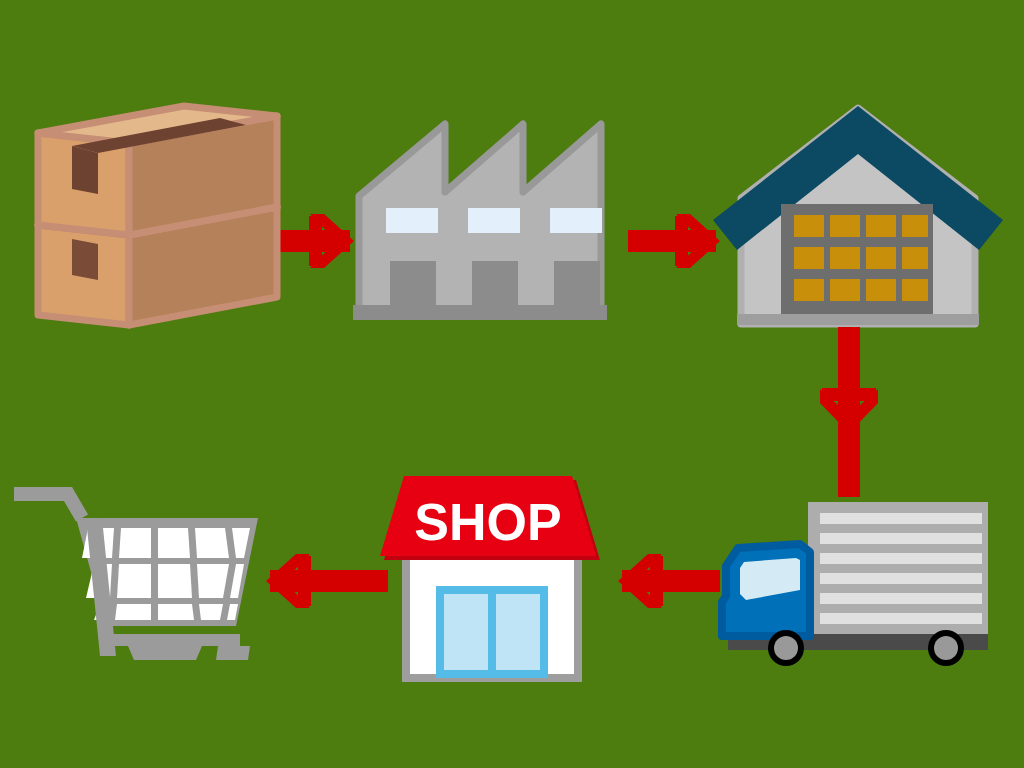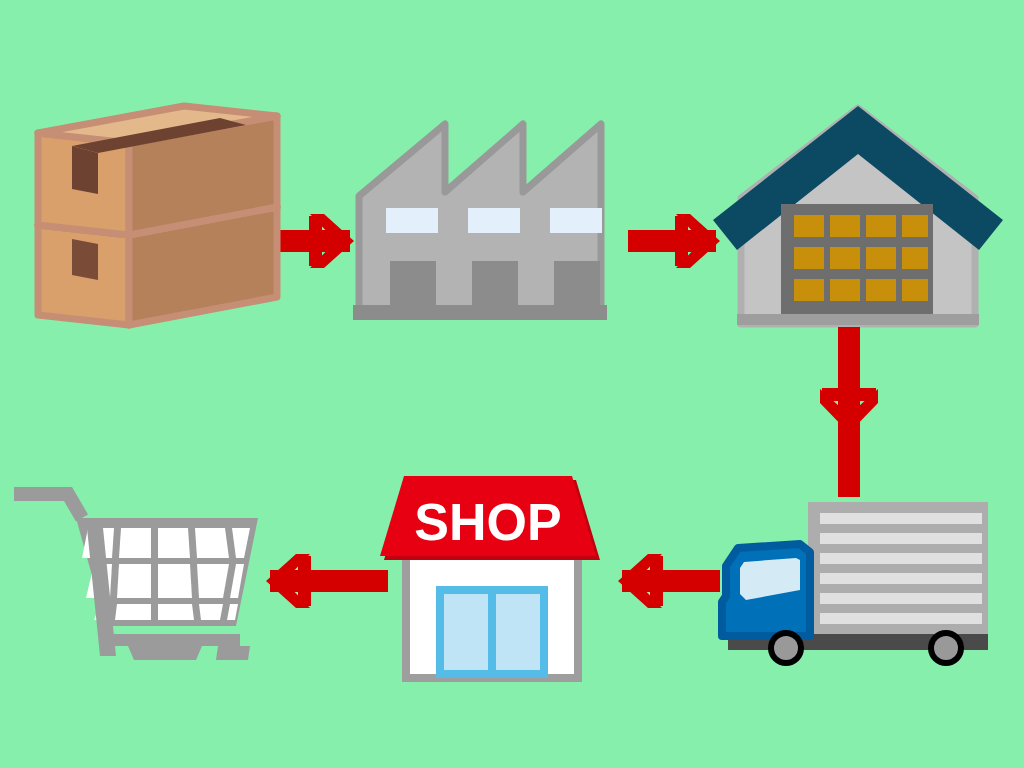--- a/index.html
+++ b/index.html
@@ -11,21 +11,21 @@
   body {
     width: 1024px;
     height: 768px;
     overflow: hidden;
     font-family: "Liberation Sans", sans-serif;
   }
   #stage {
     position: relative;
     width: 1024px;
     height: 768px;
-    background: #86efac;
+    background: #4d7c0f;
   }
   .node {
     position: absolute;
   }
   .arrow {
     position: absolute;
   }
   svg { display: block; overflow: visible; }
   .shop-label {
     font-family: "Liberation Sans", sans-serif;

